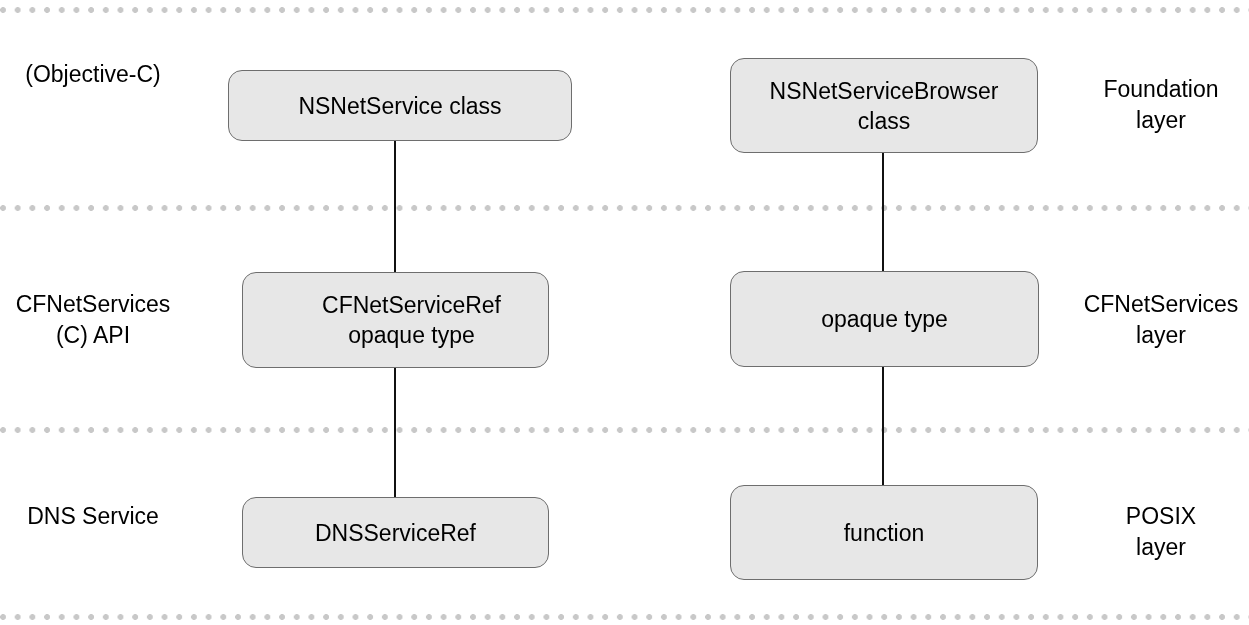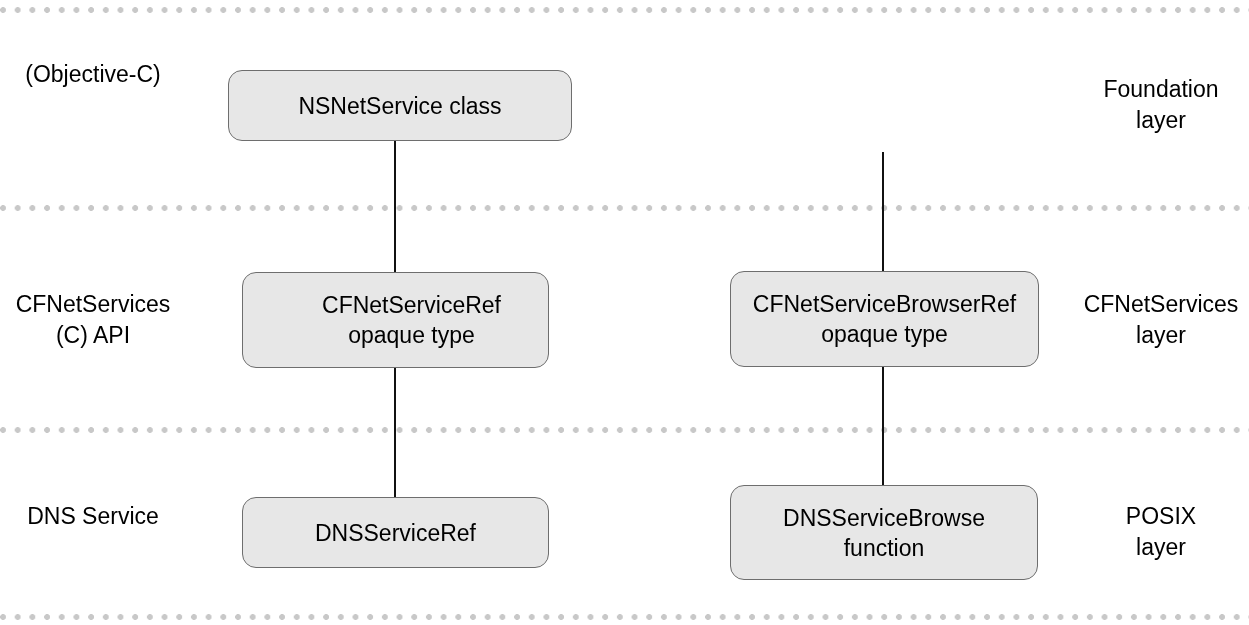--- a/index.html
+++ b/index.html
@@ -97,26 +97,28 @@
     <div>NSNetService class</div>
   </div>
   <div class="node node-c">
     <div>CFNetServiceRef</div>
     <div>opaque type</div>
   </div>
   <div class="node node-e">
     <div>DNSServiceRef</div>
   </div>
 
+  <div class="node node-b">
+    <div>NSNetServiceBrowser</div>
+    <div>class</div>
+  </div>
   <div class="node node-d">
-    <div>CFNetServiceBrowserRef</div>
     <div>opaque type</div>
   </div>
   <div class="node node-f">
-    <div>DNSServiceBrowse</div>
     <div>function</div>
   </div>
 
   <div class="side-label label-left label-l1">
     <div>(Objective-C)</div>
   </div>
   <div class="side-label label-left label-l2">
     <div>CFNetServices</div>
     <div>(C) API</div>
   </div>

